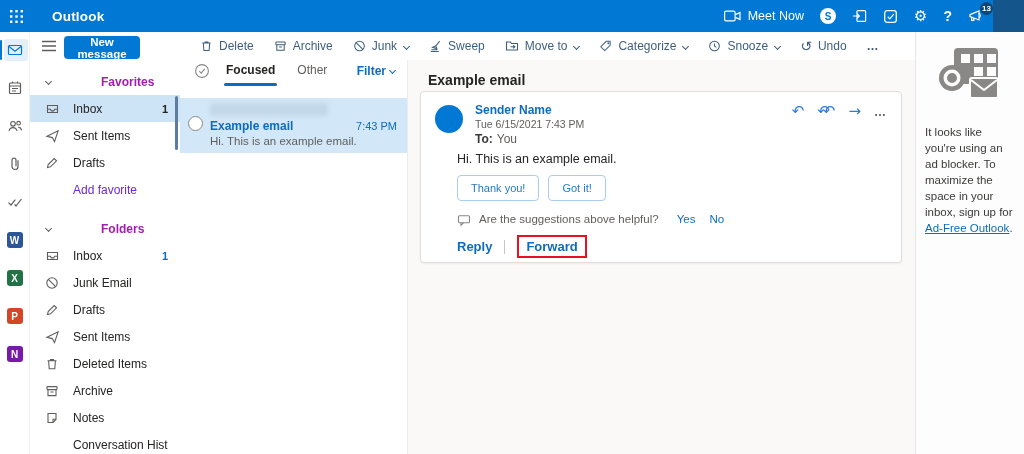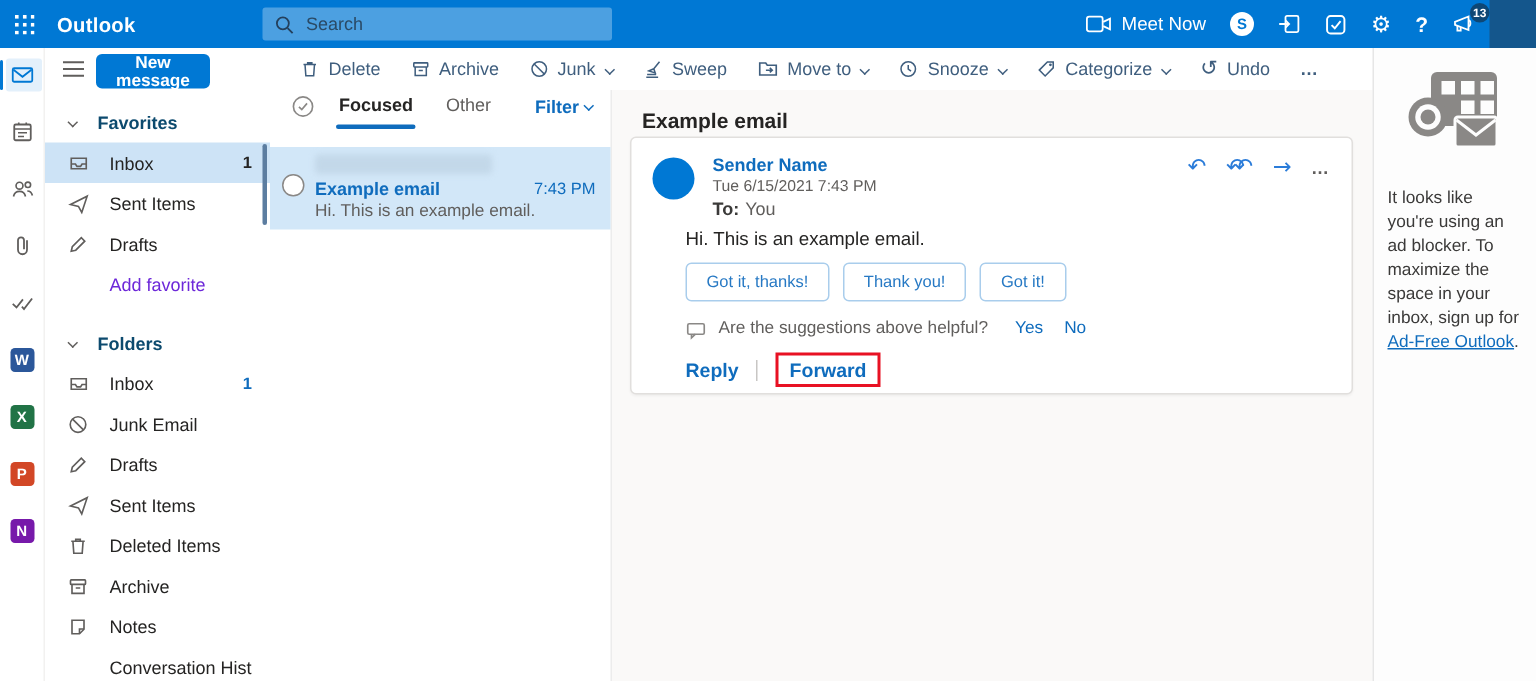--- a/index.html
+++ b/index.html
@@ -4,21 +4,21 @@
 <style>
   * { box-sizing: border-box; margin: 0; padding: 0; }
   body { width: 1024px; height: 454px; font-family: "Liberation Sans", sans-serif; font-size: 12px; color: #252423; background: #fff; overflow: hidden; }
   .screen { position: relative; width: 1024px; height: 454px; background: #fff; }
   svg { display: block; }
   .glyph { font-family: "DejaVu Sans", sans-serif; }
 
   
   .topbar { position: absolute; left: 0; top: 0; width: 1024px; height: 32px; background: #0078d4; display: flex; align-items: center; color: #fff; }
   .waffle { width: 32px; height: 32px; display: flex; align-items: center; justify-content: center; cursor: pointer; }
-  .brand { font-weight: bold; font-size: 13.5px; margin-left: 6px; letter-spacing: .2px; }
+  .brand { font-weight: bold; font-size: 13.5px; margin-left: 20px; letter-spacing: .2px; }
   .search { position: absolute; left: 175px; top: 5px; width: 233px; height: 22px; background: #4ca0e1; border-radius: 2px; display: flex; align-items: center; padding: 0 8px; }
   .search input { flex: 1; border: none; outline: none; background: transparent; font-family: "Liberation Sans", sans-serif; font-size: 12px; color: #1f3a54; margin-left: 8px; }
   .search input::placeholder { color: #2a4a66; opacity: 1; }
   .top-actions { position: absolute; right: 0; top: 0; height: 32px; display: flex; align-items: center; }
   .top-item { height: 32px; display: flex; align-items: center; justify-content: center; padding: 0 8px; cursor: pointer; font-size: 12.5px; gap: 7px; }
   .skype-circle { width: 16px; height: 16px; border-radius: 50%; background: #fff; color: #0078d4; font-size: 10px; font-weight: bold; display: flex; align-items: center; justify-content: center; }
   .gearg { font-size: 15px; line-height: 1; }
   .helpg { font-size: 14px; font-weight: bold; }
   .whatsnew { position: relative; }
   .badge { position: absolute; top: 2px; right: 0px; min-width: 13px; height: 13px; border-radius: 7px; background: #0e4775; color: #fff; font-size: 8px; font-weight: bold; display: flex; align-items: center; justify-content: center; padding: 0 2px; }
@@ -32,21 +32,21 @@
   .rail-item.sel .railbg { position: absolute; inset: 0 2px 0 4px; background: #e3f0fb; border-radius: 2px; }
   .rail-item svg { position: relative; }
   .tile { width: 16px; height: 16px; border-radius: 3px; color: #fff; font-size: 10px; font-weight: bold; display: flex; align-items: center; justify-content: center; }
   .tile.w { background: #2b579a; } .tile.x { background: #217346; } .tile.p { background: #d24726; } .tile.n { background: #7719aa; }
 
   
   .sidebar { position: absolute; left: 30px; top: 32px; width: 150px; height: 422px; background: #fff; }
   .burger { position: absolute; left: 11px; top: 8px; cursor: pointer; }
   .newmsg { position: absolute; left: 34px; top: 4px; width: 76px; height: 23px; background: #0078d4; border: none; border-radius: 4px; color: #fff; font-family: "Liberation Sans", sans-serif; font-weight: bold; font-size: 11.5px; cursor: pointer; }
   .folderlist { position: absolute; left: 0; top: 36px; width: 150px; }
-  .sec { height: 27px; display: flex; align-items: center; padding-left: 16px; font-weight: bold; color: #0c4a6e; cursor: pointer; }
+  .sec { height: 27px; display: flex; align-items: center; padding-left: 16px; font-weight: bold; color: #a21caf; cursor: pointer; gap: 36px; }
   .sec .seclabel { margin-left: 14px; }
   .row { height: 27px; display: flex; align-items: center; padding: 0 12px 0 14px; cursor: pointer; color: #252423; }
   .row .ric { width: 16px; margin-right: 13px; color: #605e5c; display: flex; justify-content: center; }
   .row .rlabel { flex: 1; white-space: nowrap; overflow: hidden; }
   .row.selrow { background: #cde3f6; }
   .rcount { font-size: 11px; }
   .rcount.dark { color: #252423; font-weight: bold; }
   .rcount.blue { color: #0f6cbd; font-weight: bold; }
   .addfav { color: #6d28d9; padding-left: 43px; }
   .gap { height: 12px; }
@@ -128,27 +128,20 @@
             <rect x="5.3" y="5.3" width="2.4" height="2.4"></rect>
             <rect x="10.6" y="5.3" width="2.4" height="2.4"></rect>
             <rect x="0" y="10.6" width="2.4" height="2.4"></rect>
             <rect x="5.3" y="10.6" width="2.4" height="2.4"></rect>
             <rect x="10.6" y="10.6" width="2.4" height="2.4"></rect>
           </g>
       </svg>
     </div>
     <div class="brand">Outlook</div>
 
-    <div class="search">
-      <svg width="13" height="13" viewBox="0 0 14 14">
-        <circle cx="6" cy="6" r="4.3" fill="none" stroke="#24405c" stroke-width="1.3"></circle>
-        <path d="M9.4 9.4L13 13" stroke="#24405c" stroke-width="1.3"></path>
-      </svg>
-      <input type="text" placeholder="Search" style="">
-    </div>
 
     <div class="top-actions">
       <div class="top-item">
         <svg width="17" height="12" viewBox="0 0 17 12">
           <rect x="0.6" y="1.1" width="10.5" height="9.8" rx="1.5" fill="none" stroke="#fff" stroke-width="1.2"></rect>
           <path d="M11.5 4.6L16 2.4v7.2l-4.5-2.2" fill="none" stroke="#fff" stroke-width="1.2"></path>
         </svg>
         <span>Meet Now</span>
       </div>
       <div class="top-item">
@@ -377,32 +370,32 @@
     <div class="titem">
       <svg width="14" height="14" viewBox="0 0 14 14">
           <path d="M1.5 3h4l1 1.5h6V11h-11z" fill="none" stroke="currentColor" stroke-width="1.1"></path>
           <path d="M5.6 7.8h4M8.2 6.3L9.8 7.8 8.2 9.3" fill="none" stroke="currentColor" stroke-width="1.1"></path>
         </svg>
       <span>Move to</span>
         <span class="chev"></span>
     </div>
     <div class="titem">
       <svg width="13" height="14" viewBox="0 0 14 14">
+          <path d="M7.8 2H12v4.2l-5.8 5.8L2 7.8z" fill="none" stroke="currentColor" stroke-width="1.1"></path>
+          <circle cx="10" cy="4" r="1" fill="currentColor"></circle>
+        </svg>
+      <span>Categorize</span>
+        <span class="chev"></span>
+    </div>
+    <div class="titem">
+      <svg width="13" height="14" viewBox="0 0 14 14">
           <circle cx="7" cy="7" r="5.2" fill="none" stroke="currentColor" stroke-width="1.1"></circle>
           <path d="M7 4.2V7l2 1.5" fill="none" stroke="currentColor" stroke-width="1.1"></path>
         </svg>
       <span>Snooze</span>
-        <span class="chev"></span>
-    </div>
-    <div class="titem">
-      <svg width="13" height="14" viewBox="0 0 14 14">
-          <path d="M7.8 2H12v4.2l-5.8 5.8L2 7.8z" fill="none" stroke="currentColor" stroke-width="1.1"></path>
-          <circle cx="10" cy="4" r="1" fill="currentColor"></circle>
-        </svg>
-      <span>Categorize</span>
         <span class="chev"></span>
     </div>
     <div class="titem">
       <span class="glyph undog">↺</span>
       <span>Undo</span>
     </div>
     <div class="tmore">…</div>
   </div>
 
   <section class="listcol">
@@ -434,21 +427,20 @@
       <span class="rdate">Tue 6/15/2021 7:43 PM</span>
       <span class="rto"><b>To:</b><span>You</span></span>
       <div class="cactions">
         <span class="aicon glyph">↶</span>
         <span class="aicon glyph replyall"><i>↶</i><i>↶</i></span>
         <span class="aicon glyph">→</span>
         <span class="cmore">…</span>
       </div>
       <div class="rbody">Hi. This is an example email.</div>
       <div class="sugg">
-        <button>Got it, thanks!</button>
         <button>Thank you!</button>
         <button>Got it!</button>
       </div>
       <div class="fb">
         <svg width="14" height="14" viewBox="0 0 14 14">
             <rect x="1.5" y="2.8" width="11" height="7" rx="1" fill="none" stroke="#8a8886" stroke-width="1.1"></rect>
             <path d="M4 9.8v2.4l2.6-2.4" fill="none" stroke="#8a8886" stroke-width="1.1"></path>
           </svg>
         <span>Are the suggestions above helpful?</span>
         <span class="yn yes">Yes</span>

